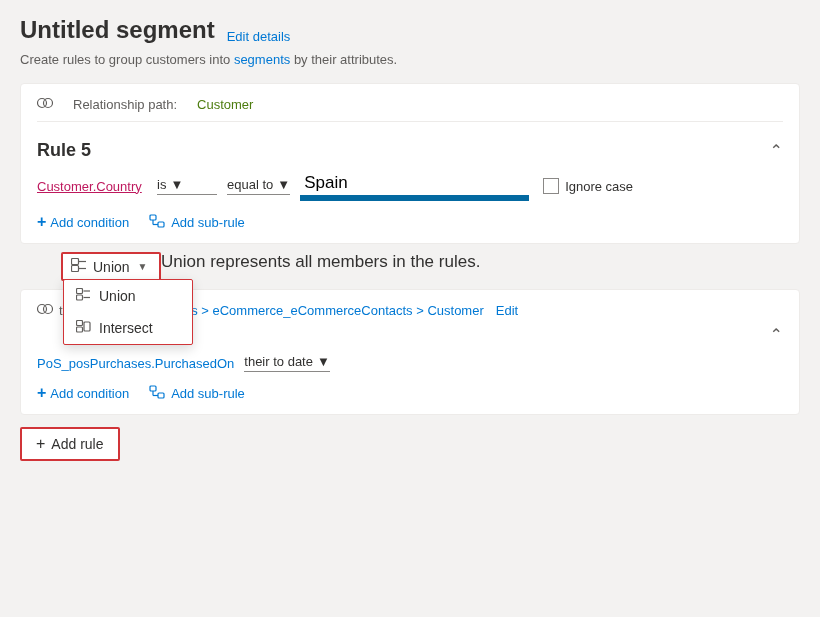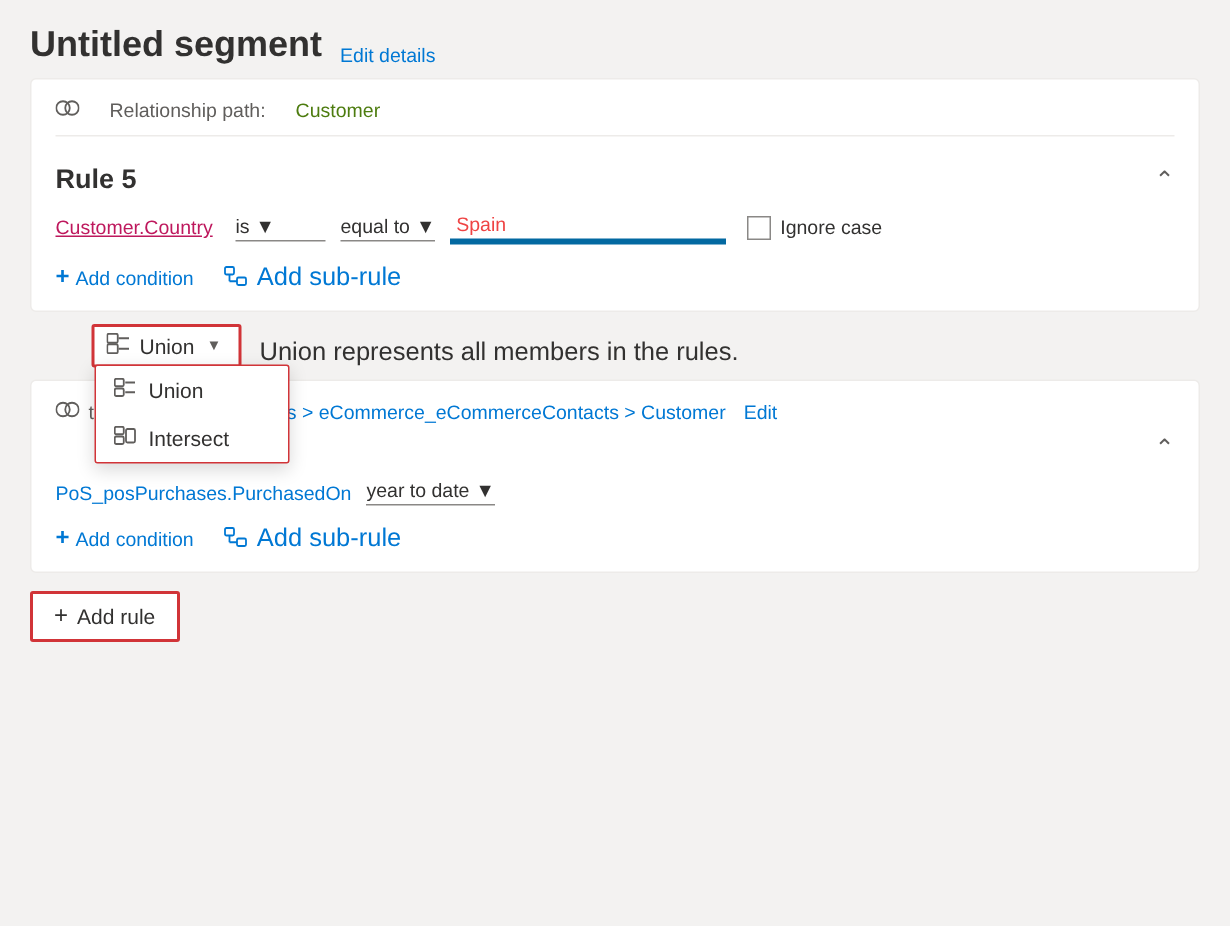--- a/index.html
+++ b/index.html
@@ -107,24 +107,24 @@
     .condition-select span {
       font-size: 13px;
       color: #323130;
     }
     .select-chevron {
       font-size: 10px;
       color: #605e5c;
     }
     .condition-value-input {
       border: none;
-      border-bottom: 4px solid #0369a1;
+      border-bottom: 6px solid #0369a1;
       outline: none;
-      font-size: 13px;
-      color: #ef4444;
+      font-size: 17px;
+      color: #000000;
       padding: 2px 4px;
       min-width: 70px;
       background: transparent;
     }
     .ignore-case-wrapper {
       display: flex;
       align-items: center;
       gap: 6px;
       margin-left: 4px;
     }
@@ -158,35 +158,35 @@
     }
     .add-condition-btn .plus-icon {
       font-size: 16px;
       font-weight: 600;
     }
     .add-subrule-btn {
       display: flex;
       align-items: center;
       gap: 6px;
       color: #0078d4;
-      font-size: 17px;
+      font-size: 13px;
       cursor: pointer;
       background: none;
       border: none;
       padding: 0;
     }
     .subrule-icon {
       font-size: 14px;
     }
 
     
     .operator-row {
       display: flex;
-      align-items: flex-end;
-      gap: 12px;
+      align-items: flex-start;
+      gap: 0;
       margin: 8px 0;
       position: relative;
       padding-left: 41px;
     }
     .operator-dropdown {
       display: flex;
       align-items: center;
       gap: 6px;
       border: 2px solid #d13438;
       border-radius: 2px;
@@ -306,20 +306,23 @@
   </style>
 </head>
 <body>
 
 <div class="page-container">
 
   <div class="page-header">
     <h1 class="page-title">Untitled segment</h1>
     <a class="edit-details-link">Edit details</a>
   </div>
+  <p class="page-subtitle">
+    Create rules to group customers into <span>segments</span> by their attributes.
+  </p>
 
   <div class="rule-card">
 
     <div class="relationship-bar">
       <span class="rel-icon">
         <svg width="16" height="14" viewBox="0 0 16 14" fill="none">
           <circle cx="5" cy="7" r="4.5" stroke="#605e5c" stroke-width="1.2" fill="none"></circle>
           <circle cx="11" cy="7" r="4.5" stroke="#605e5c" stroke-width="1.2" fill="none"></circle>
         </svg>
       </span>
@@ -424,21 +427,21 @@
       <a class="rel-edit-link">Edit</a>
     </div>
 
     <div class="rule2-header">
       <span class="chevron-icon">⌃</span>
     </div>
 
     <div class="condition-row">
       <span class="condition-attr2">PoS_posPurchases.PurchasedOn</span>
       <div class="condition-select">
-        <span>year to date</span>
+        <span>their to date</span>
         <span class="select-chevron">▼</span>
       </div>
     </div>
 
     <div class="add-row">
       <button class="add-condition-btn">
         <span class="plus-icon">+</span>
         <span>Add condition</span>
       </button>
       <button class="add-subrule-btn">

